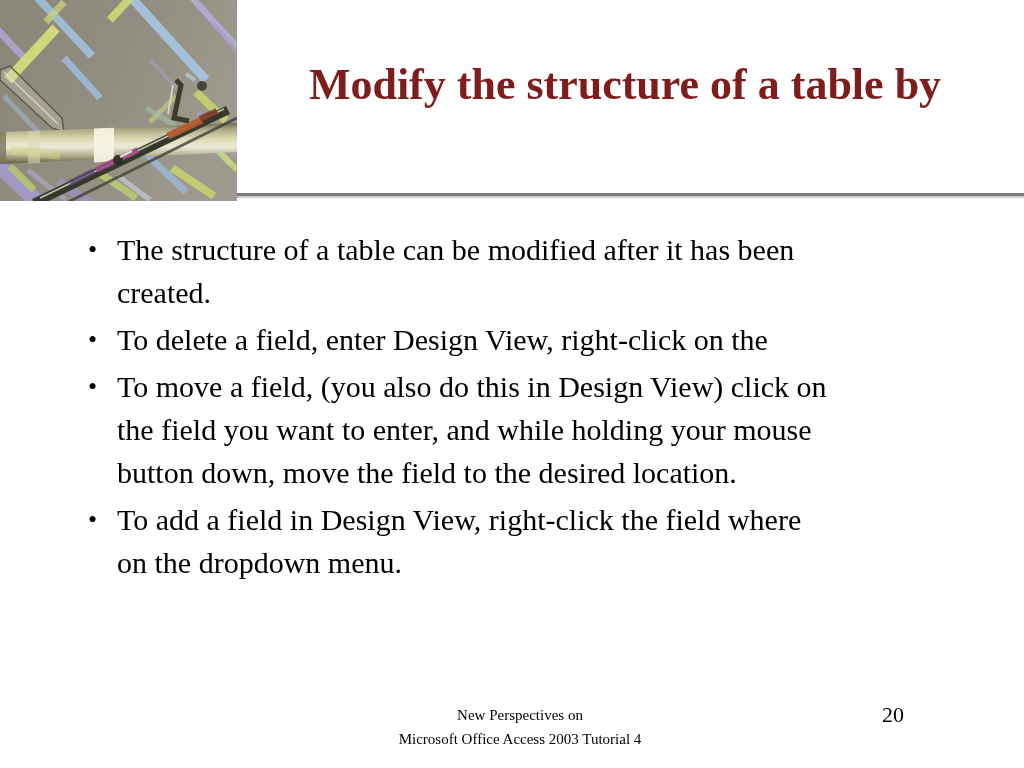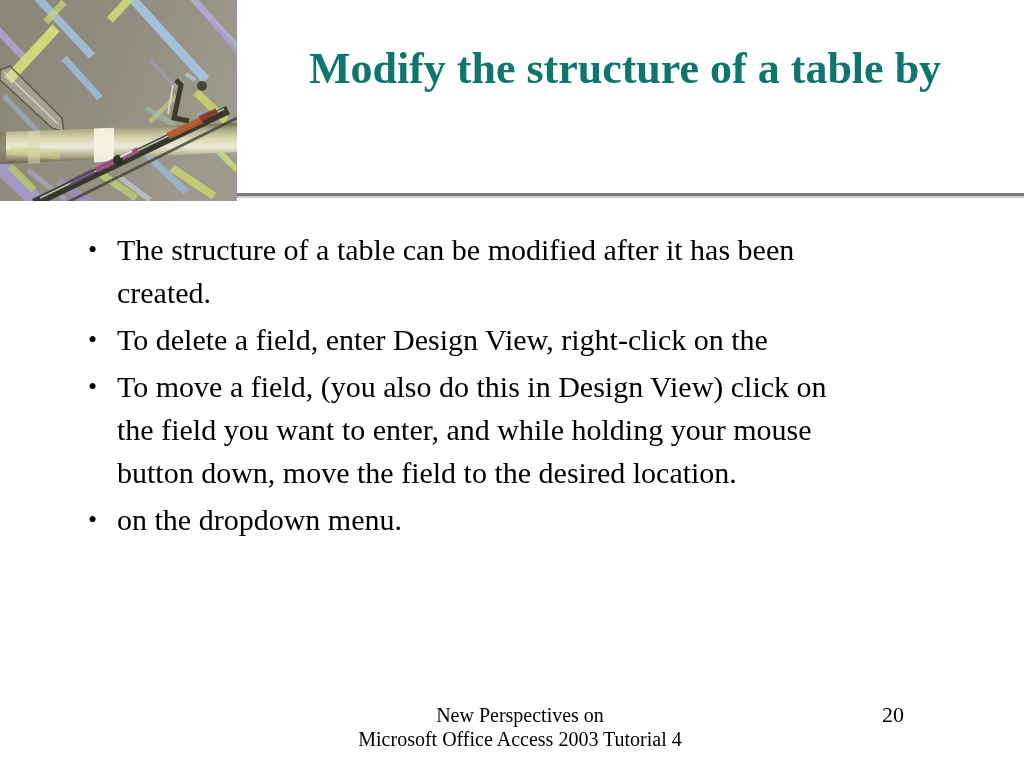--- a/index.html
+++ b/index.html
@@ -9,42 +9,42 @@
   }
 
   
   .photo {
     position:absolute; left:0; top:0; width:237px; height:201px; z-index:3;
     line-height:0;
   }
 
   
   .title {
-    position:absolute; left:240px; top:42px; width:770px; z-index:2;
+    position:absolute; left:240px; top:58px; width:770px; z-index:2;
     text-align:center; font-weight:bold; font-size:44px; line-height:53px;
-    white-space:nowrap; color:#0f766e;
+    white-space:nowrap; color:#7f1d1d;
   }
 
   
   .rule { position:absolute; left:0; top:193px; width:1024px; z-index:1; }
   .rule .dark  { height:3px; background:#7a7a7a; }
   .rule .light { height:2px; background:#cacaca; }
 
   
   .bullets { position:absolute; left:88px; top:228px; width:880px; z-index:2;
              font-size:30px; line-height:43px; }
   .bullet-item { position:relative; padding-left:29px; margin:0 0 4px 0; }
   .bullet-item:last-child { margin-bottom:0; }
   .dot { position:absolute; left:0; top:0; font-size:26px; line-height:43px; }
   .bline { white-space:nowrap; }
 
   
   .footer-center {
     position:absolute; left:320px; top:704px; width:400px; z-index:2;
-    text-align:center; font-size:20px; line-height:23.5px; white-space:nowrap;
+    text-align:center; font-size:15px; line-height:23.5px; white-space:nowrap;
   }
   .page-number {
     position:absolute; left:873px; top:703px; width:40px; z-index:2;
     font-size:22px; line-height:24px; text-align:center;
   }
 </style>
 </head>
 <body>
 
 <div class="slide">
@@ -163,20 +163,21 @@
 
     <div class="bullet-item">
       <span class="dot">•</span>
       <div class="bline">To move a field, (you also do this in Design View) click on</div>
       <div class="bline">the field you want to enter, and while holding your mouse</div>
       <div class="bline">button down, move the field to the desired location.</div>
     </div>
 
     <div class="bullet-item">
       <span class="dot">•</span>
+      <div class="bline">To add a field in Design View, right-click the field where</div>
       <div class="bline">on the dropdown menu.</div>
     </div>
 
   </div>
 
   <div class="footer-center">
     <div>New Perspectives on</div>
     <div>Microsoft Office Access 2003 Tutorial 4</div>
   </div>
   <div class="page-number">20</div>

